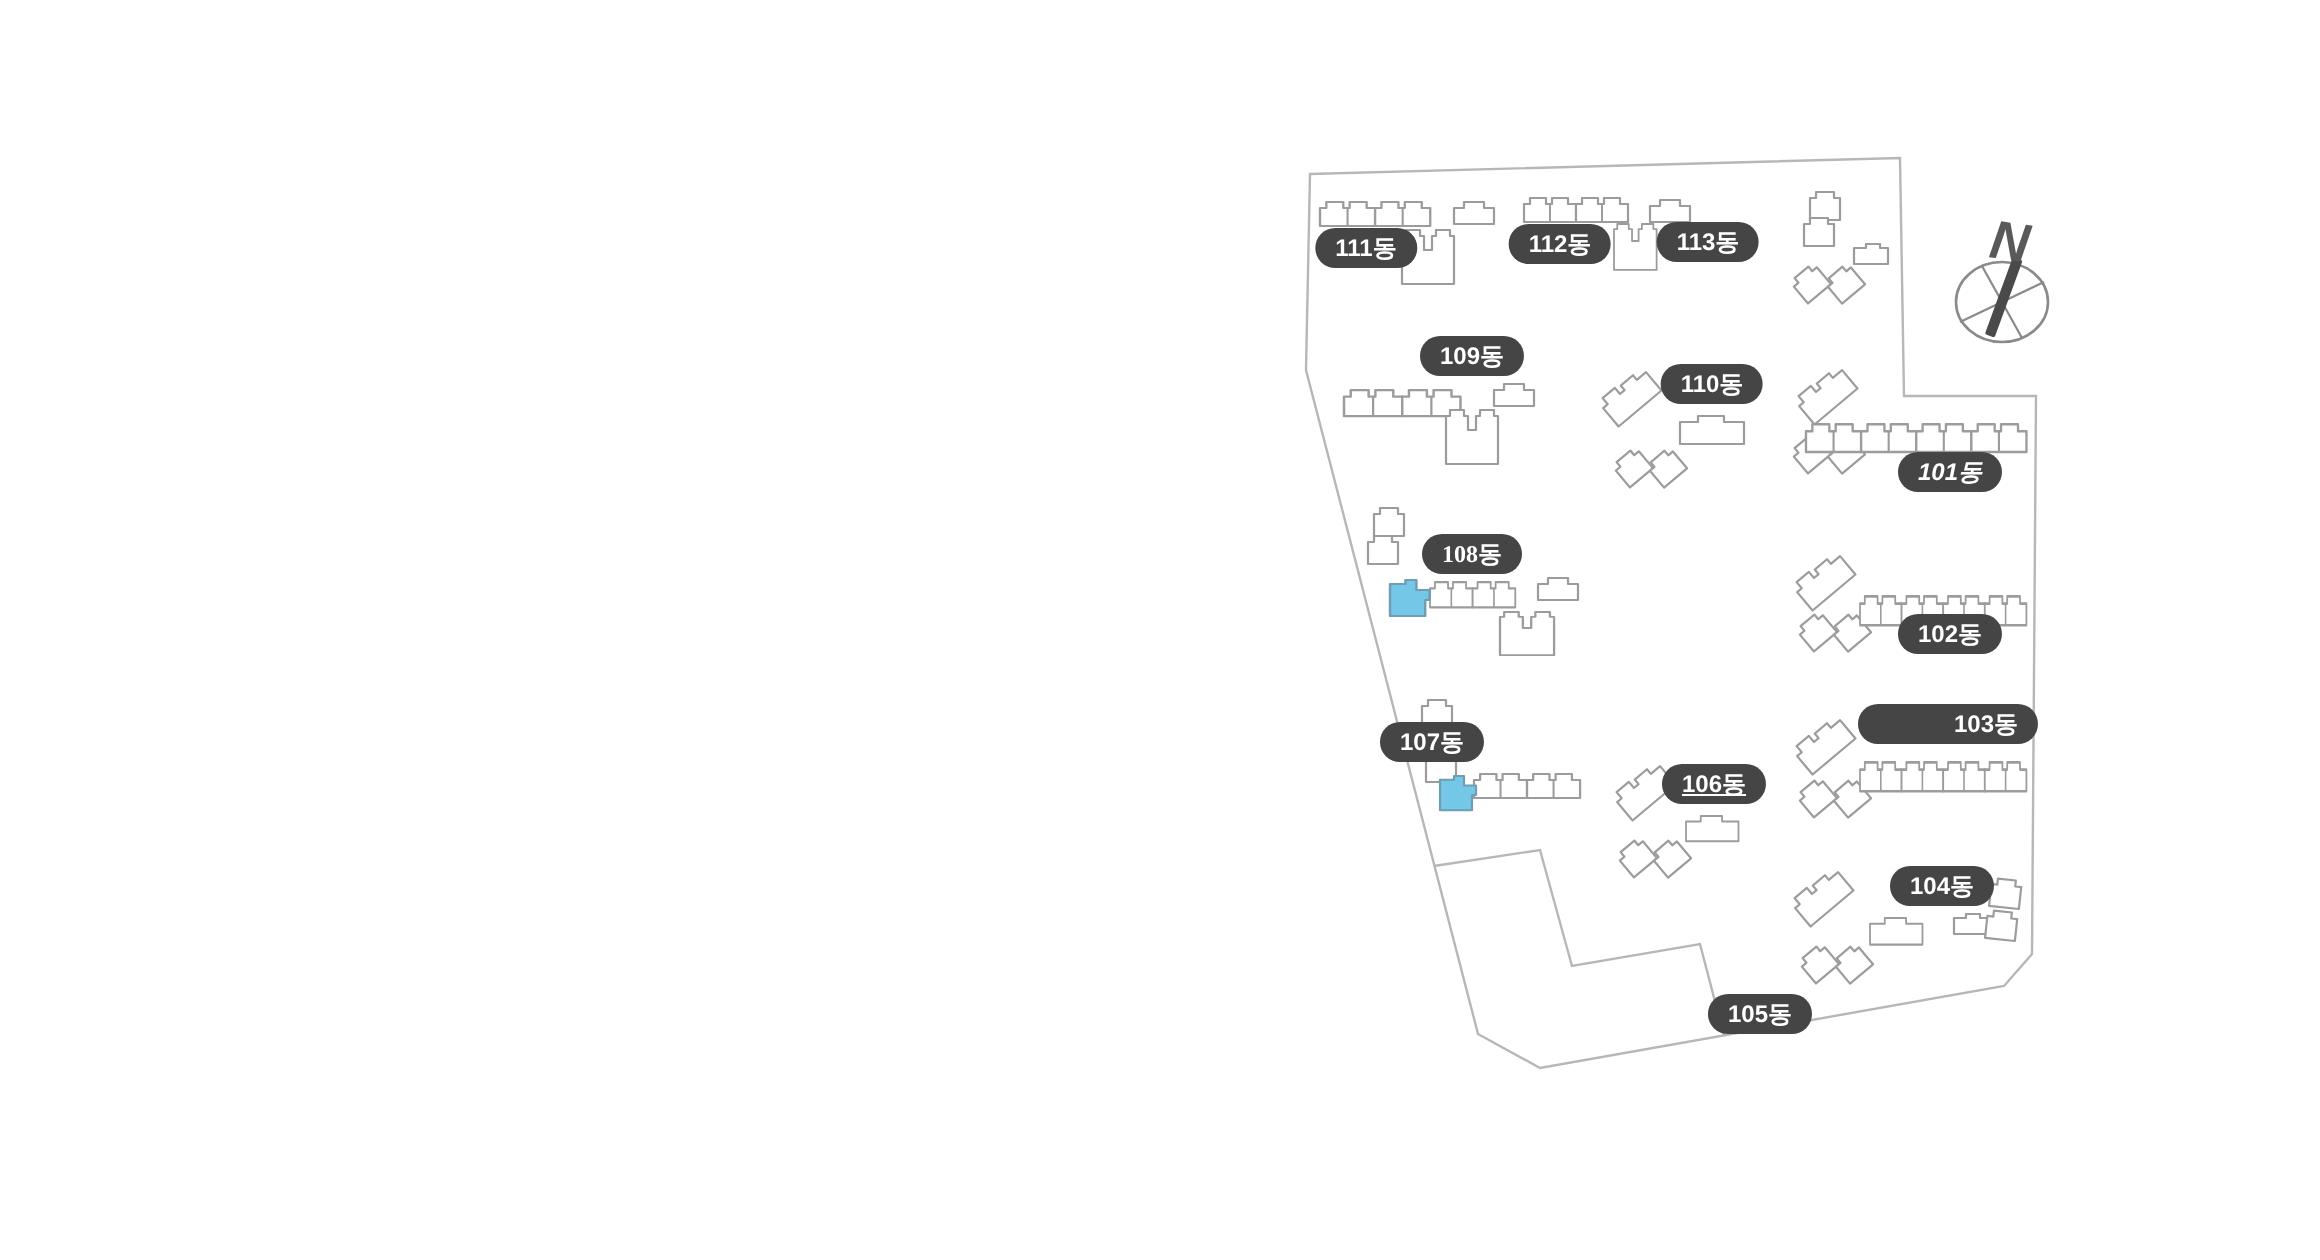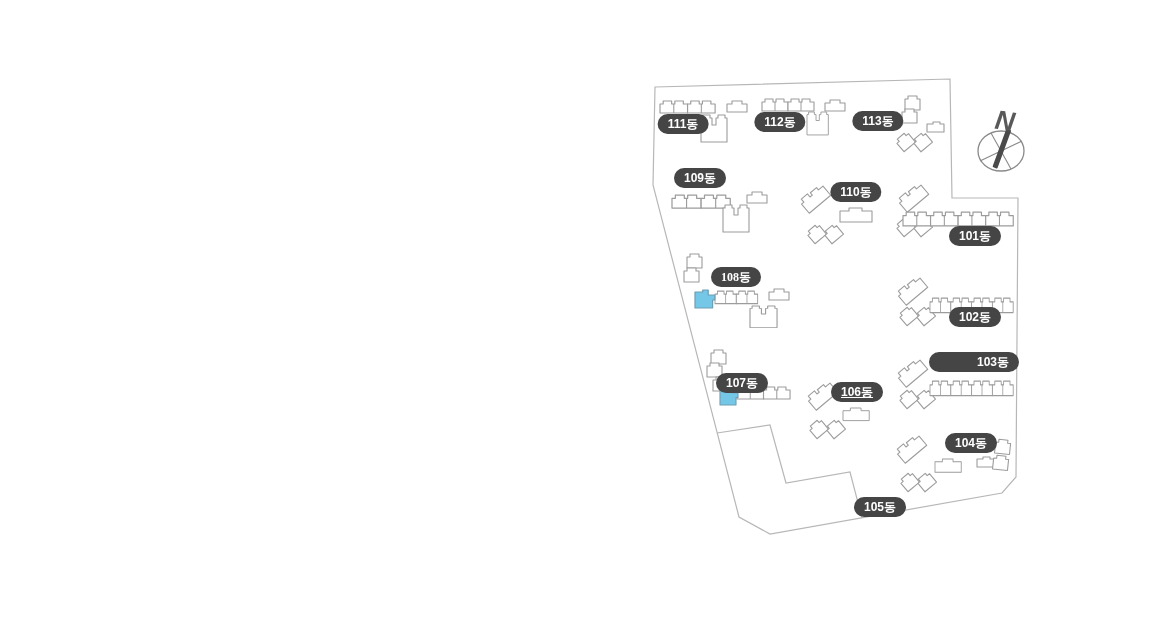--- a/index.html
+++ b/index.html
@@ -152,27 +152,27 @@
       <ellipse class="compass-ring" rx="23" ry="20"></ellipse>
       <line class="compass-line" x1="-21" y1="10" x2="21" y2="-10"></line>
       <line class="compass-line" x1="-10" y1="-18" x2="10" y2="18"></line>
       <g transform="rotate(20)">
         <rect class="needle" x="-2.6" y="-23" width="5.2" height="41" rx="1"></rect>
       </g>
     </g>
     <text class="compass-n" x="1005" y="130" text-anchor="middle" transform="rotate(8 1005 120)">N</text>
   </svg>
 
-  <div class="pill" style="left:975px;top:236px;">101동</div>
+  <div class="pill" style="left:975px;top:236px;font-style:italic;">101동</div>
   <div class="pill" style="left:975px;top:281px;margin-top:36px;">102동</div>
   <div class="pill" style="left:974px;top:362px;padding-left:48px;">103동</div>
   <div class="pill" style="left:971px;top:443px;">104동</div>
   <div class="pill" style="left:880px;top:459px;margin-top:48px;">105동</div>
   <div class="pill" style="left:857px;top:392px;text-decoration:underline;">106동</div>
-  <div class="pill" style="left:742px;top:371px;margin-top:12px;">107동</div>
+  <div class="pill" style="left:716px;top:371px;">107동</div>
   <div class="pill" style="left:736px;top:277px;font-family:Liberation Serif, serif;">108동</div>
-  <div class="pill" style="left:700px;top:178px;">109동</div>
+  <div class="pill" style="left:736px;top:178px;">109동</div>
   <div class="pill" style="left:856px;top:192px;">110동</div>
   <div class="pill" style="left:683px;top:124px;">111동</div>
   <div class="pill" style="left:780px;top:122px;">112동</div>
-  <div class="pill" style="left:878px;top:121px;">113동</div>
+  <div class="pill" style="left:854px;top:121px;">113동</div>
 
 </div>
 
 </body></html>

